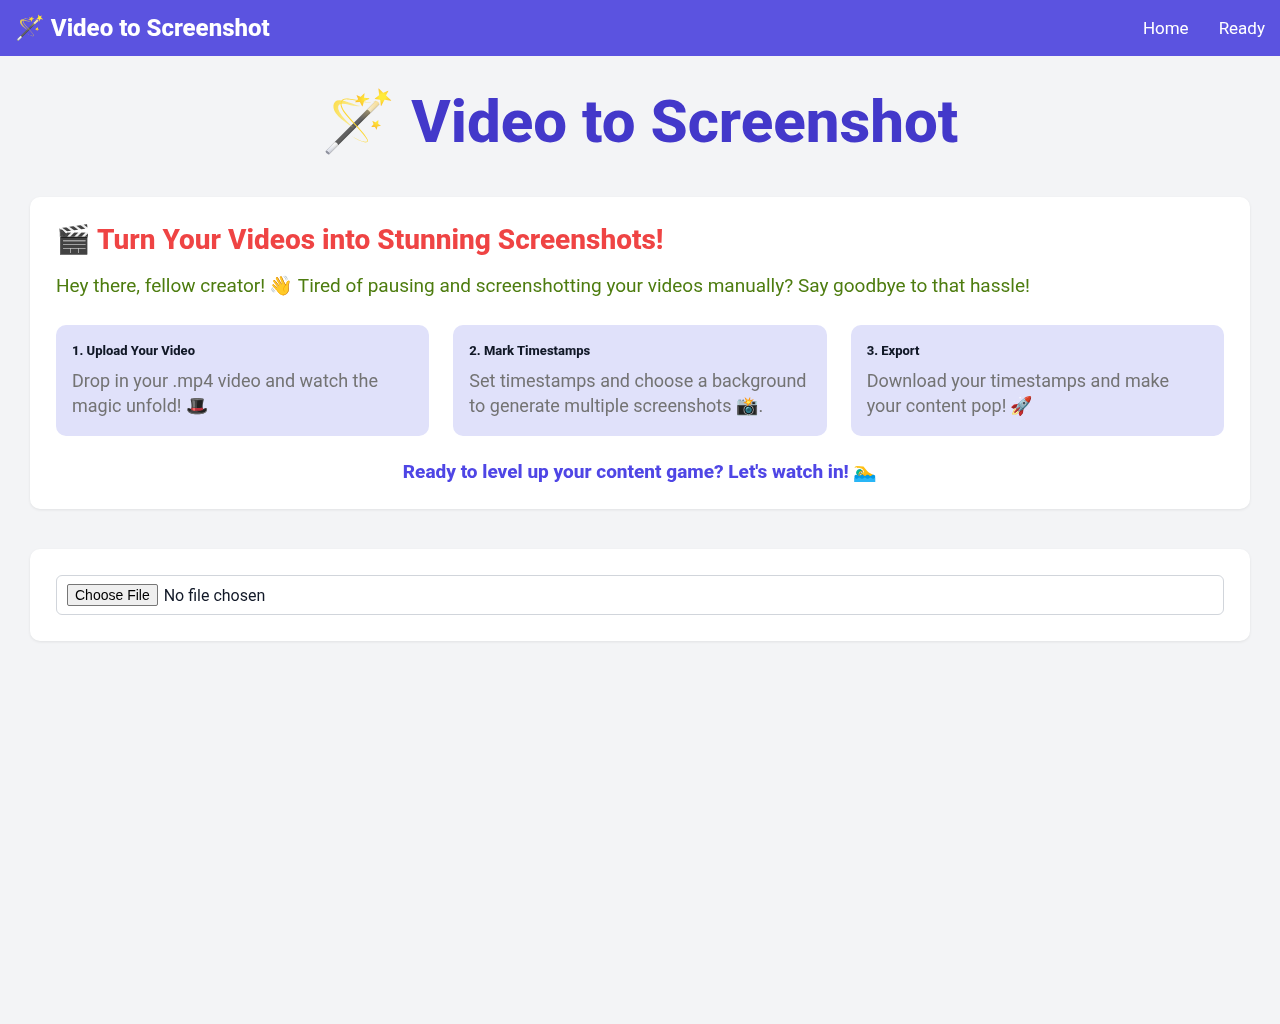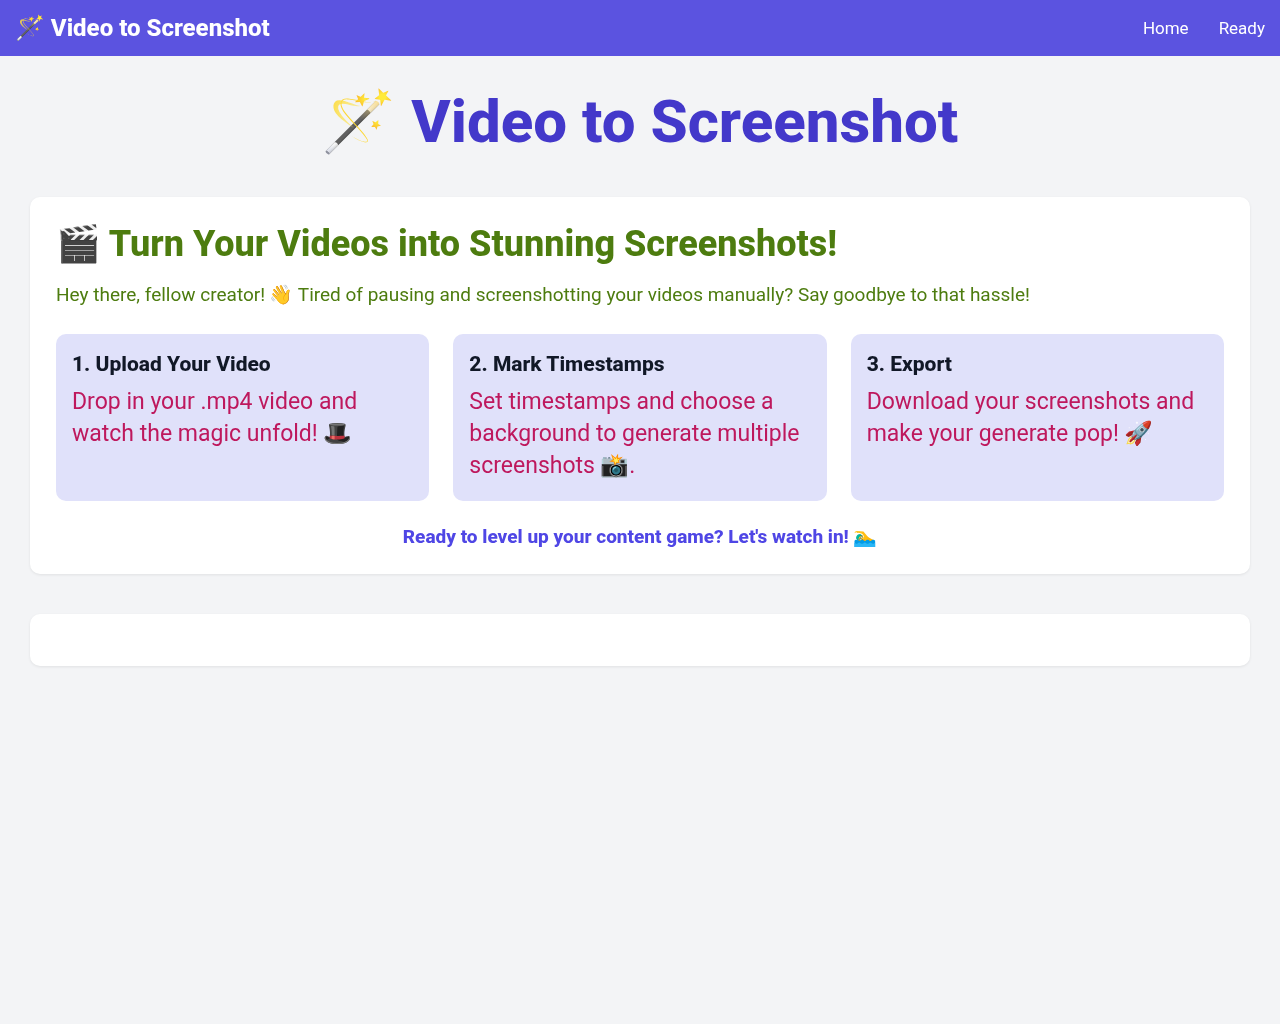--- a/index.html
+++ b/index.html
@@ -46,50 +46,50 @@
       margin-bottom: 40px;
     }
     .card {
       background: white;
       border-radius: 10px;
       margin: 0 30px 40px 30px;
       padding: 26px;
       box-shadow: 0 1px 3px rgba(0,0,0,0.08);
     }
     .intro-heading {
-      font-size: 36px;
+      font-size: 28px;
       font-weight: 800;
-      color: #4d7c0f;
+      color: #ef4444;
       margin-bottom: 18px;
     }
     .intro-paragraph {
       font-size: 19px;
       color: #4d7c0f;
       margin-bottom: 28px;
     }
     .steps {
       display: grid;
       grid-template-columns: 1fr 1fr 1fr;
       gap: 24px;
       margin-bottom: 24px;
     }
     .step {
       background-color: #e0e1fa;
       border-radius: 10px;
       padding: 18px 16px;
     }
     .step-title {
-      font-size: 21px;
+      font-size: 13px;
       font-weight: 800;
       margin-bottom: 10px;
     }
     .step-desc {
-      font-size: 23px;
+      font-size: 18px;
       line-height: 1.4;
-      color: #be185d;
+      color: #737373;
     }
     .cta-line {
       text-align: center;
       font-size: 19px;
       font-weight: 800;
       color: #4f46e5;
       margin-top: 10px;
     }
     .upload-label {
       font-size: 17px;
@@ -139,20 +139,24 @@
     <div class="step">
       <div class="step-title">1. Upload Your Video</div>
       <div class="step-desc">Drop in your .mp4 video and watch the magic unfold! 🎩</div>
     </div>
     <div class="step">
       <div class="step-title">2. Mark Timestamps</div>
       <div class="step-desc">Set timestamps and choose a background to generate multiple screenshots 📸.</div>
     </div>
     <div class="step">
       <div class="step-title">3. Export</div>
-      <div class="step-desc">Download your screenshots and make your generate pop! 🚀</div>
+      <div class="step-desc">Download your timestamps and make your content pop! 🚀</div>
     </div>
   </div>
   <div class="cta-line">Ready to level up your content game? Let's watch in! 🏊‍♂️</div>
 </div>
 
 <div class="card">
+  <div class="file-input-wrapper">
+    <button class="choose-btn">Choose File</button>
+    <span class="file-status">No file chosen</span>
+  </div>
 </div>
 
 </body></html>

